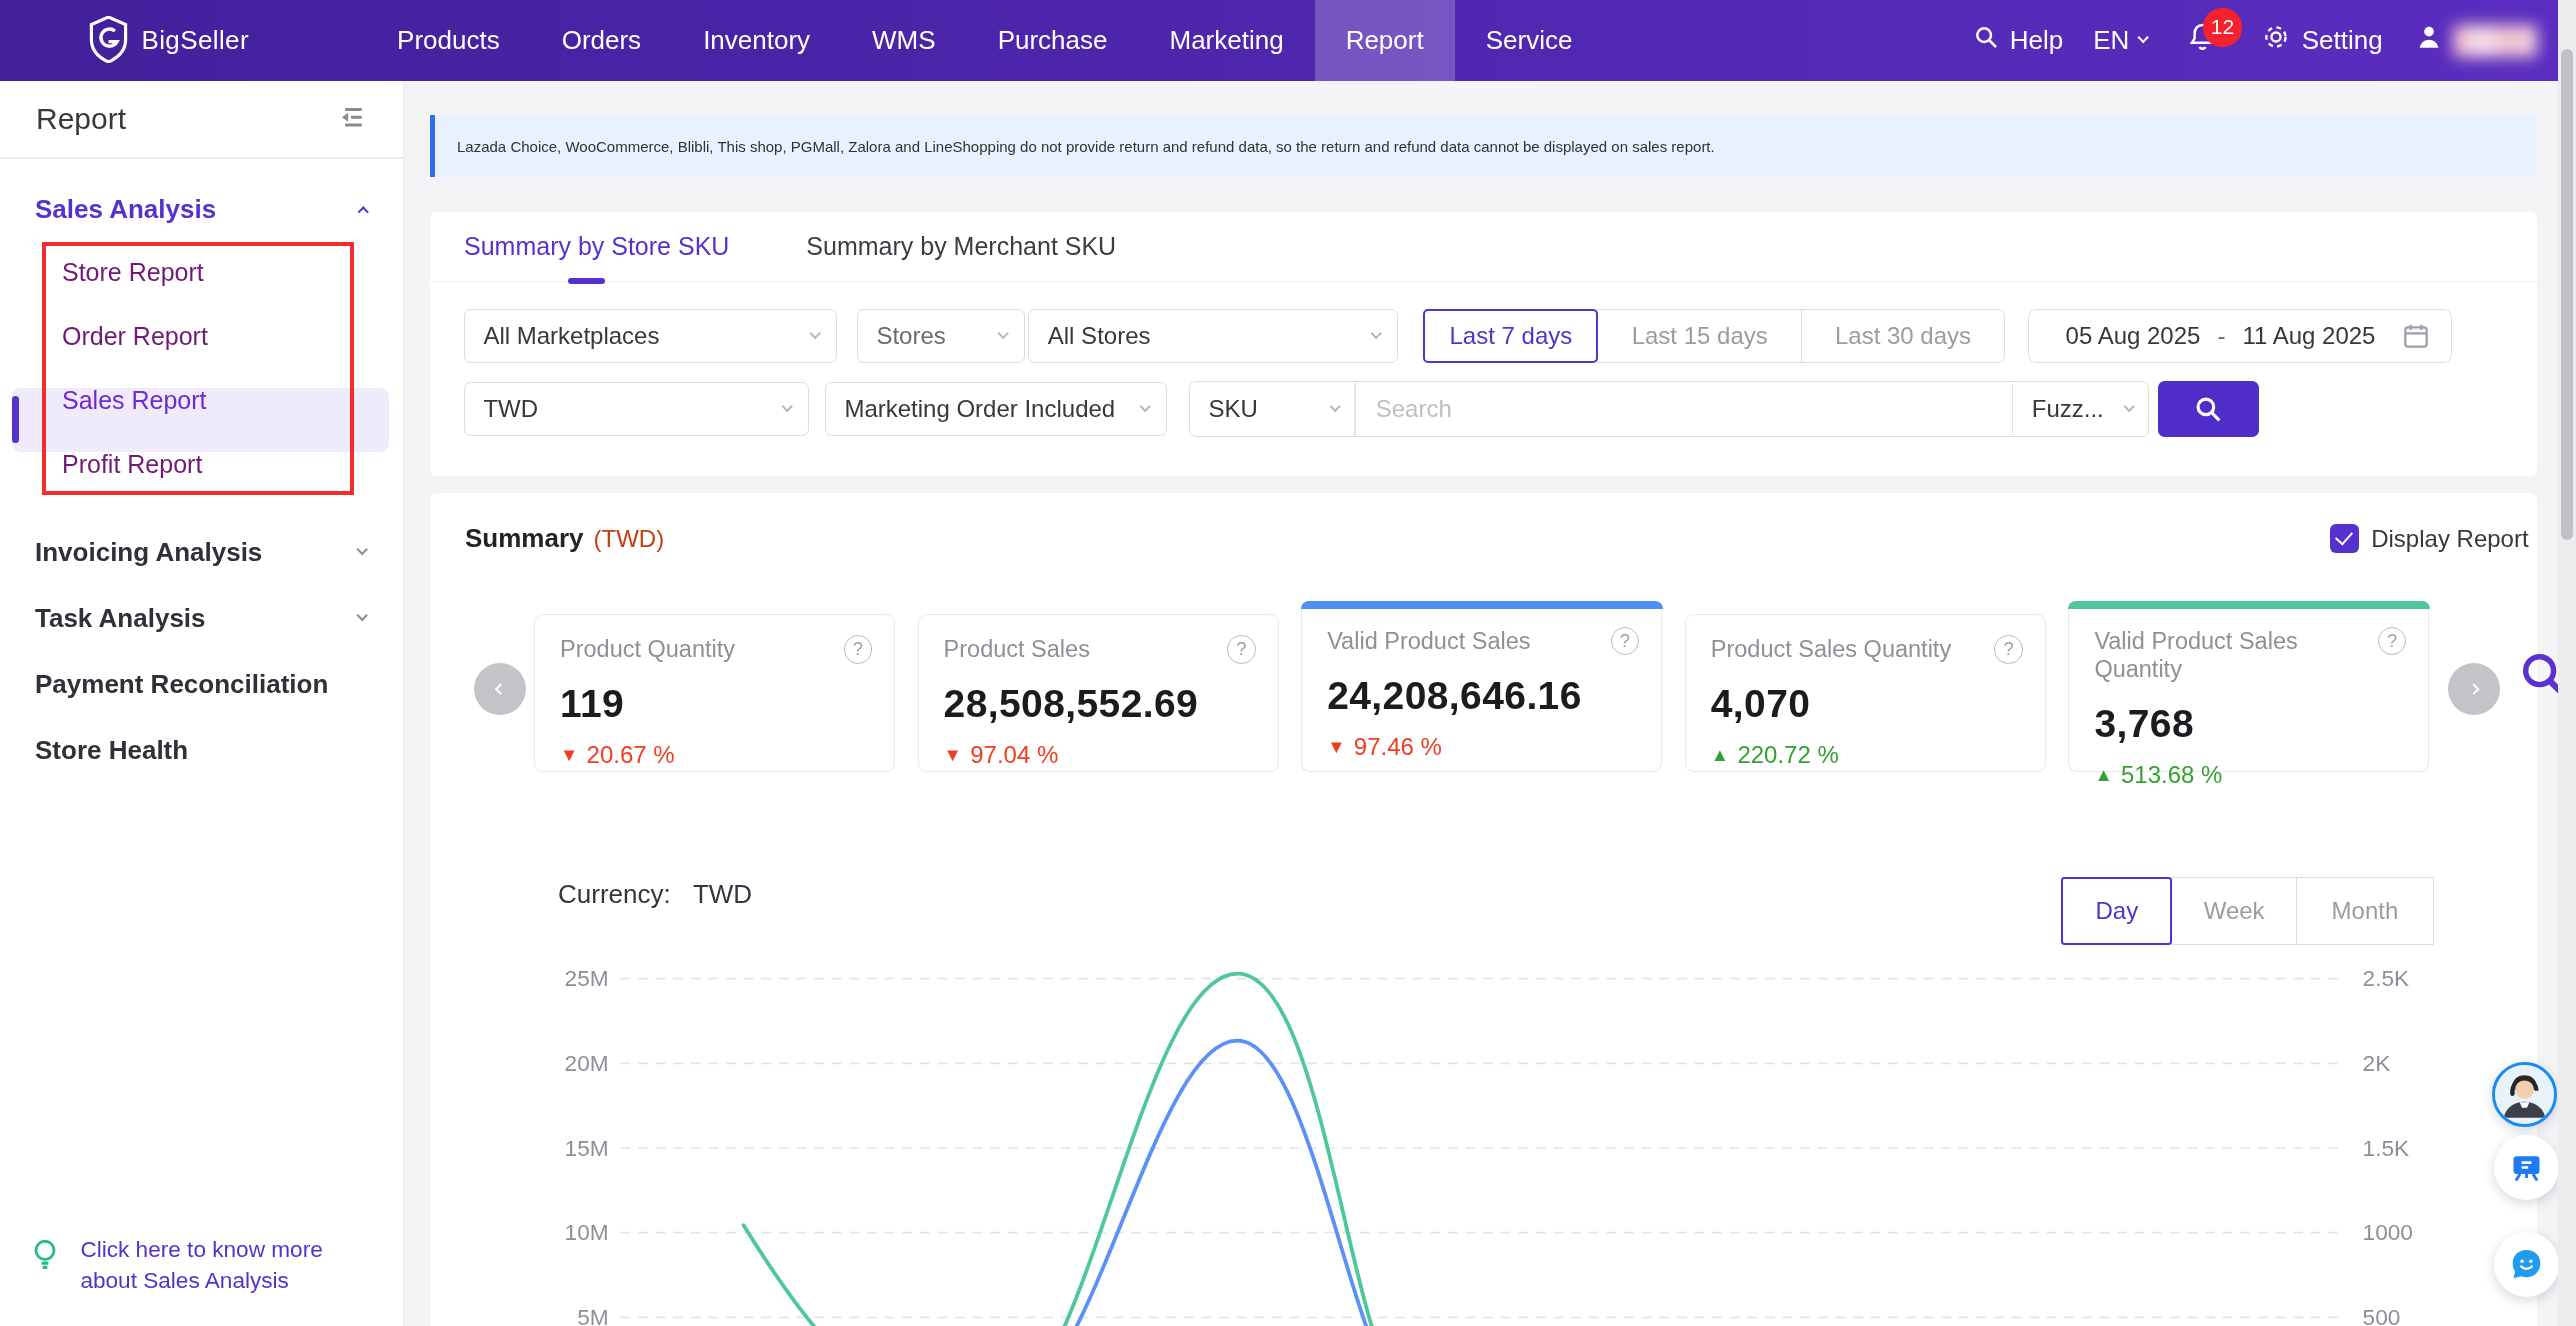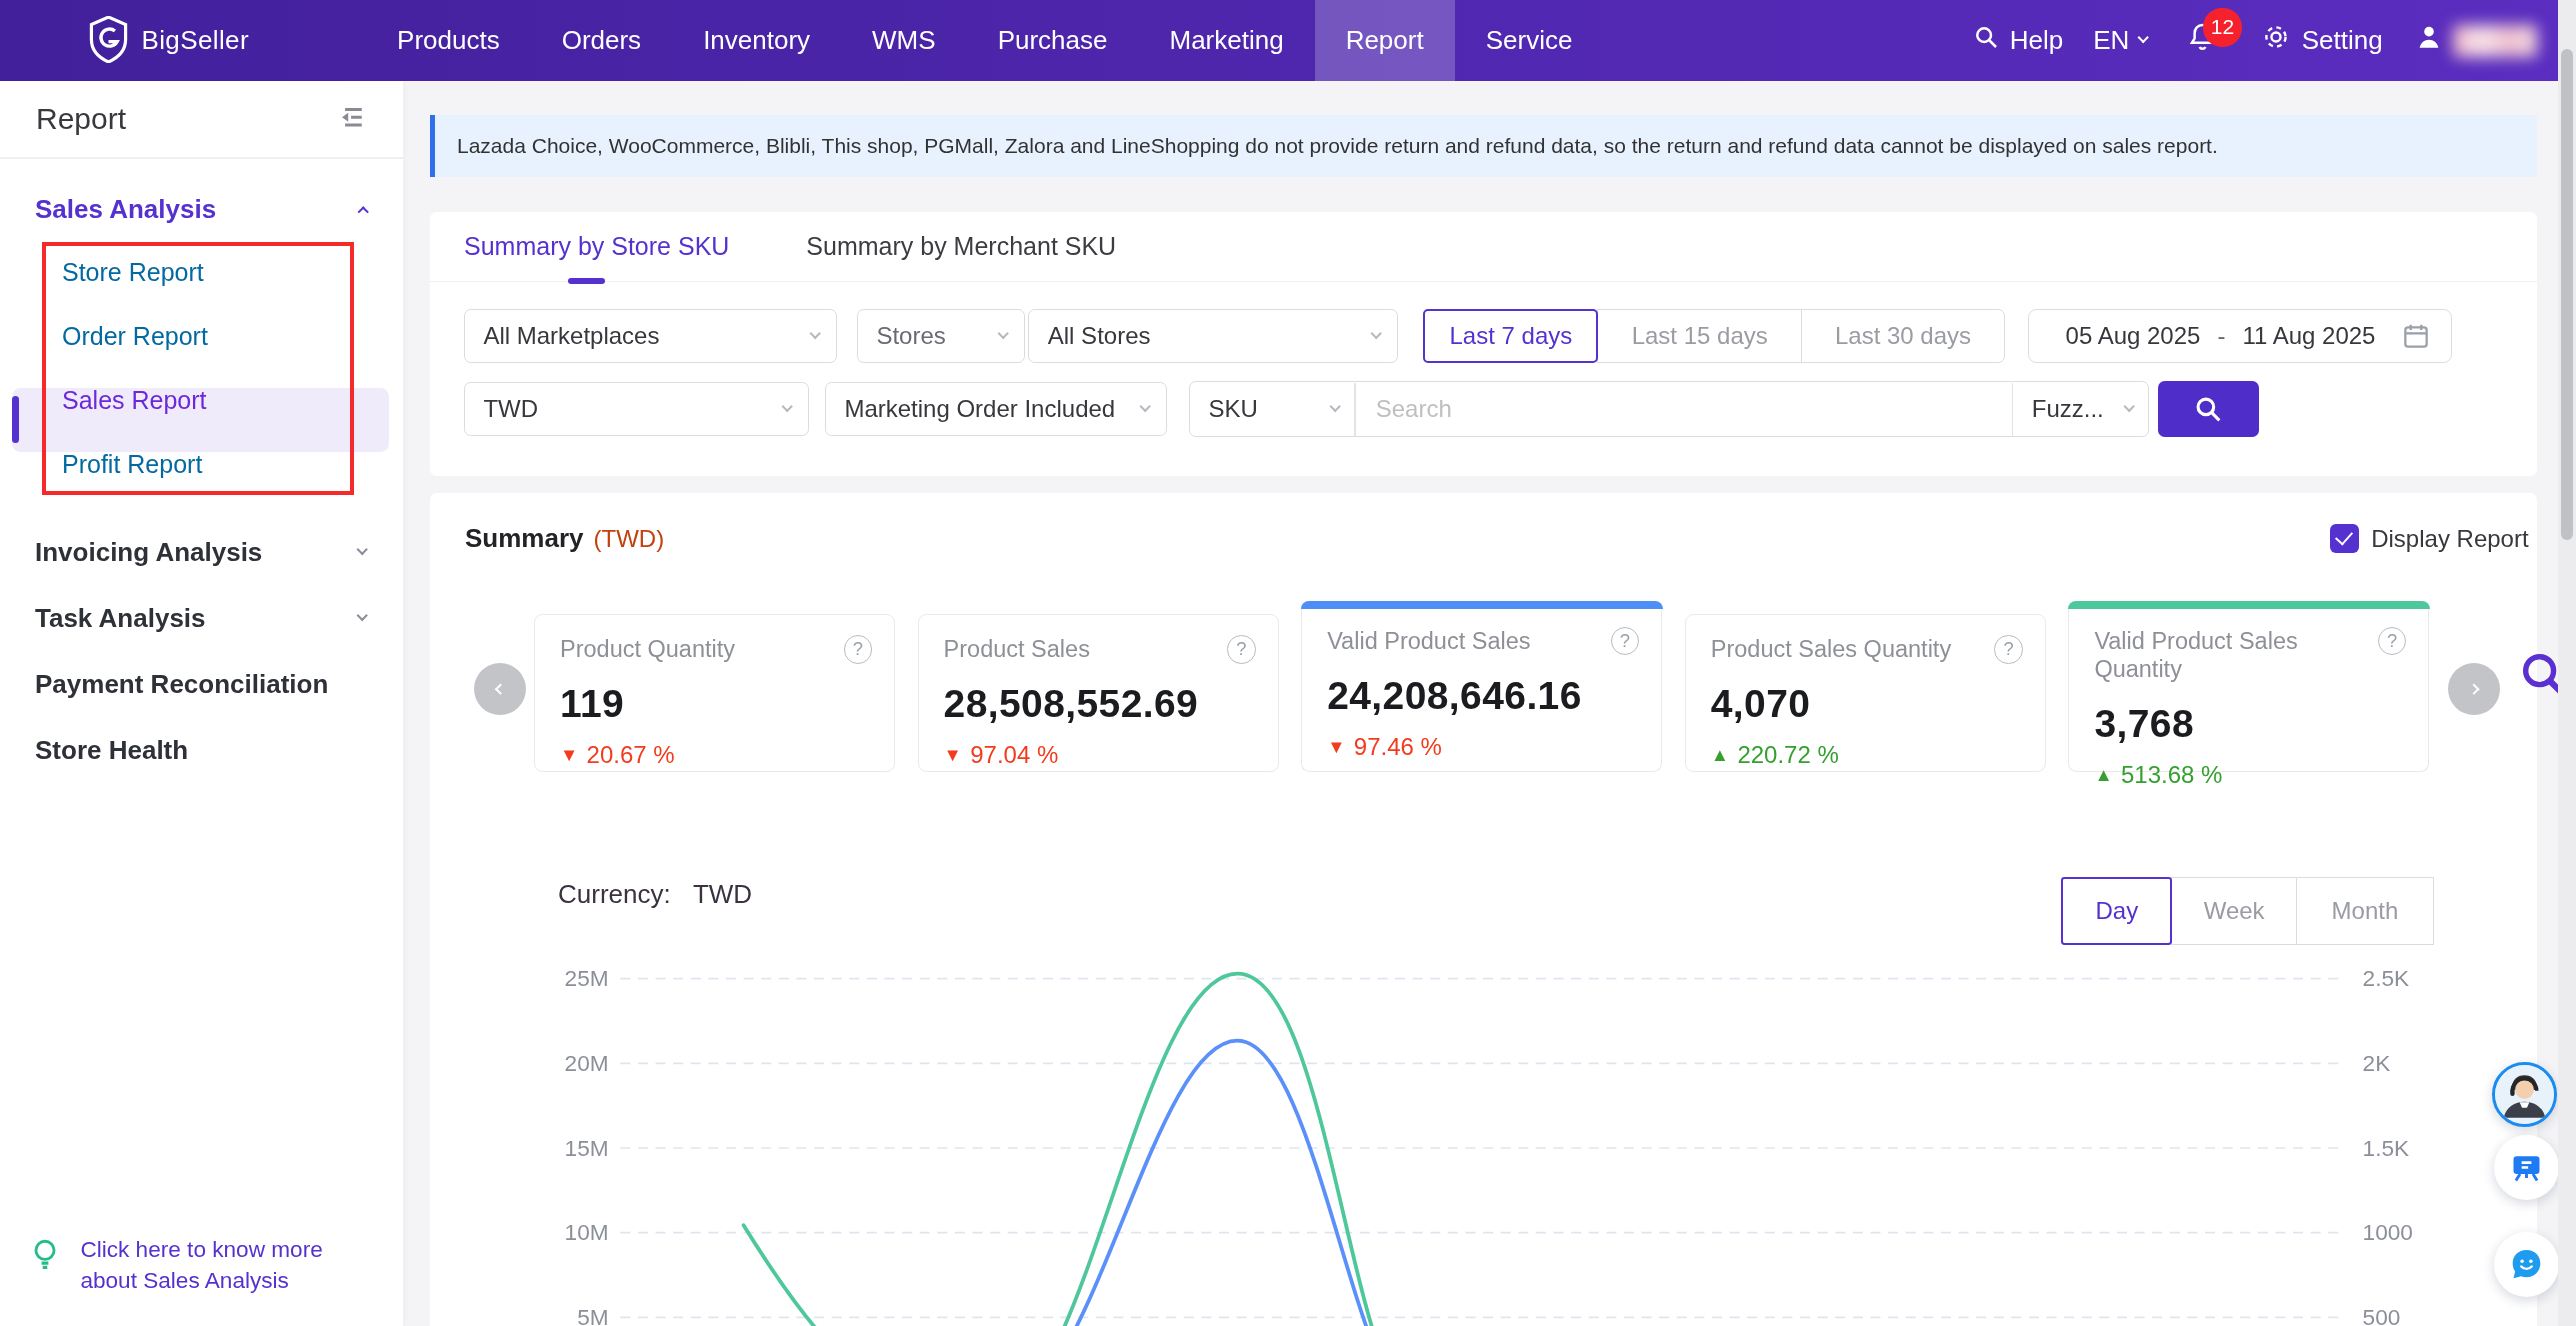--- a/index.html
+++ b/index.html
@@ -36,36 +36,36 @@
   
   .sidebar { position:absolute; left:0; top:81px; width:403px; height:1246px; background:#fff;
     box-shadow:1.7px 0 6.7px rgba(40,40,60,.04); z-index:5; }
   .sb-header { position:absolute; left:0; top:0; width:100%; height:76px; display:flex; align-items:center;
     justify-content:space-between; padding:0 37px 0 36px; }
   .sb-title { font-size:30px; color:#38383f; }
   .sb-divider { position:absolute; left:0; top:76px; width:100%; height:1.7px; background:#efeff2; }
   .sb-sales-label { position:absolute; left:35px; top:110px; width:332px; height:37px; display:flex;
     align-items:center; justify-content:space-between; color:#5531d0; font-size:26px; font-weight:bold; cursor:pointer; }
   .sb-sub { position:absolute; left:0; width:403px; height:64px; display:flex; align-items:center;
-    padding-left:62px; font-size:25px; color:#0369a1; cursor:pointer; }
+    padding-left:62px; font-size:25px; color:#701a75; cursor:pointer; }
   .sb-sub.active { color:#6d28d9; }
   .sb-sub-bg { position:absolute; left:11.7px; top:307px; width:377px; height:64px; background:#efebfa; border-radius:8.4px; }
   .sb-sub-bar { position:absolute; left:11.7px; top:315px; width:7.5px; height:47px; background:#5531d0; border-radius:4.2px; }
   .annotation-box { position:absolute; left:42px; top:161px; width:312px; height:253px;
     border:4.2px solid #f52a2a; pointer-events:none; z-index:6; }
   .sb-group { position:absolute; left:0; width:403px; height:66px; display:flex; align-items:center;
     justify-content:space-between; padding:0 37px 0 35px; font-size:26px; font-weight:600; color:#2f3138; cursor:pointer; }
   .sb-group .chev { color:#8a8f98; }
   .sb-footer { position:absolute; left:0; top:1153px; width:403px; display:flex; gap:18.4px; padding-left:28px; cursor:pointer; }
   .sb-footer-text { width:295px; font-size:22.6px; line-height:31px; color:#5531d0; }
 
   
   .notice { position:absolute; left:430px; top:115px; width:2107px; height:62px; background:#e8f2fe;
     border-left:5px solid #2f6fed; display:flex; align-items:center; padding-left:22px;
-    font-size:21px; color:#323232; }
+    font-size:15px; color:#323232; }
   .panel { position:absolute; background:#fff; border-radius:6.7px; }
   .tabs-panel { left:430px; top:212px; width:2107px; height:264px; }
   .tab-row { position:absolute; left:0; top:0; width:100%; height:70px; border-bottom:1.7px solid #efeff2;
     display:flex; align-items:center; padding-left:34px; gap:77px; font-size:25px; }
   .tab { color:#3c3c43; cursor:pointer; }
   .tab.active { color:#5531d0; }
   .ink-bar { position:absolute; left:138px; top:66px; width:37px; height:5.9px; border-radius:3.4px; background:#5531d0; }
   .frow { position:absolute; left:34px; display:flex; align-items:center; }
   .frow1 { top:97px; }
   .frow2 { top:169px; }

